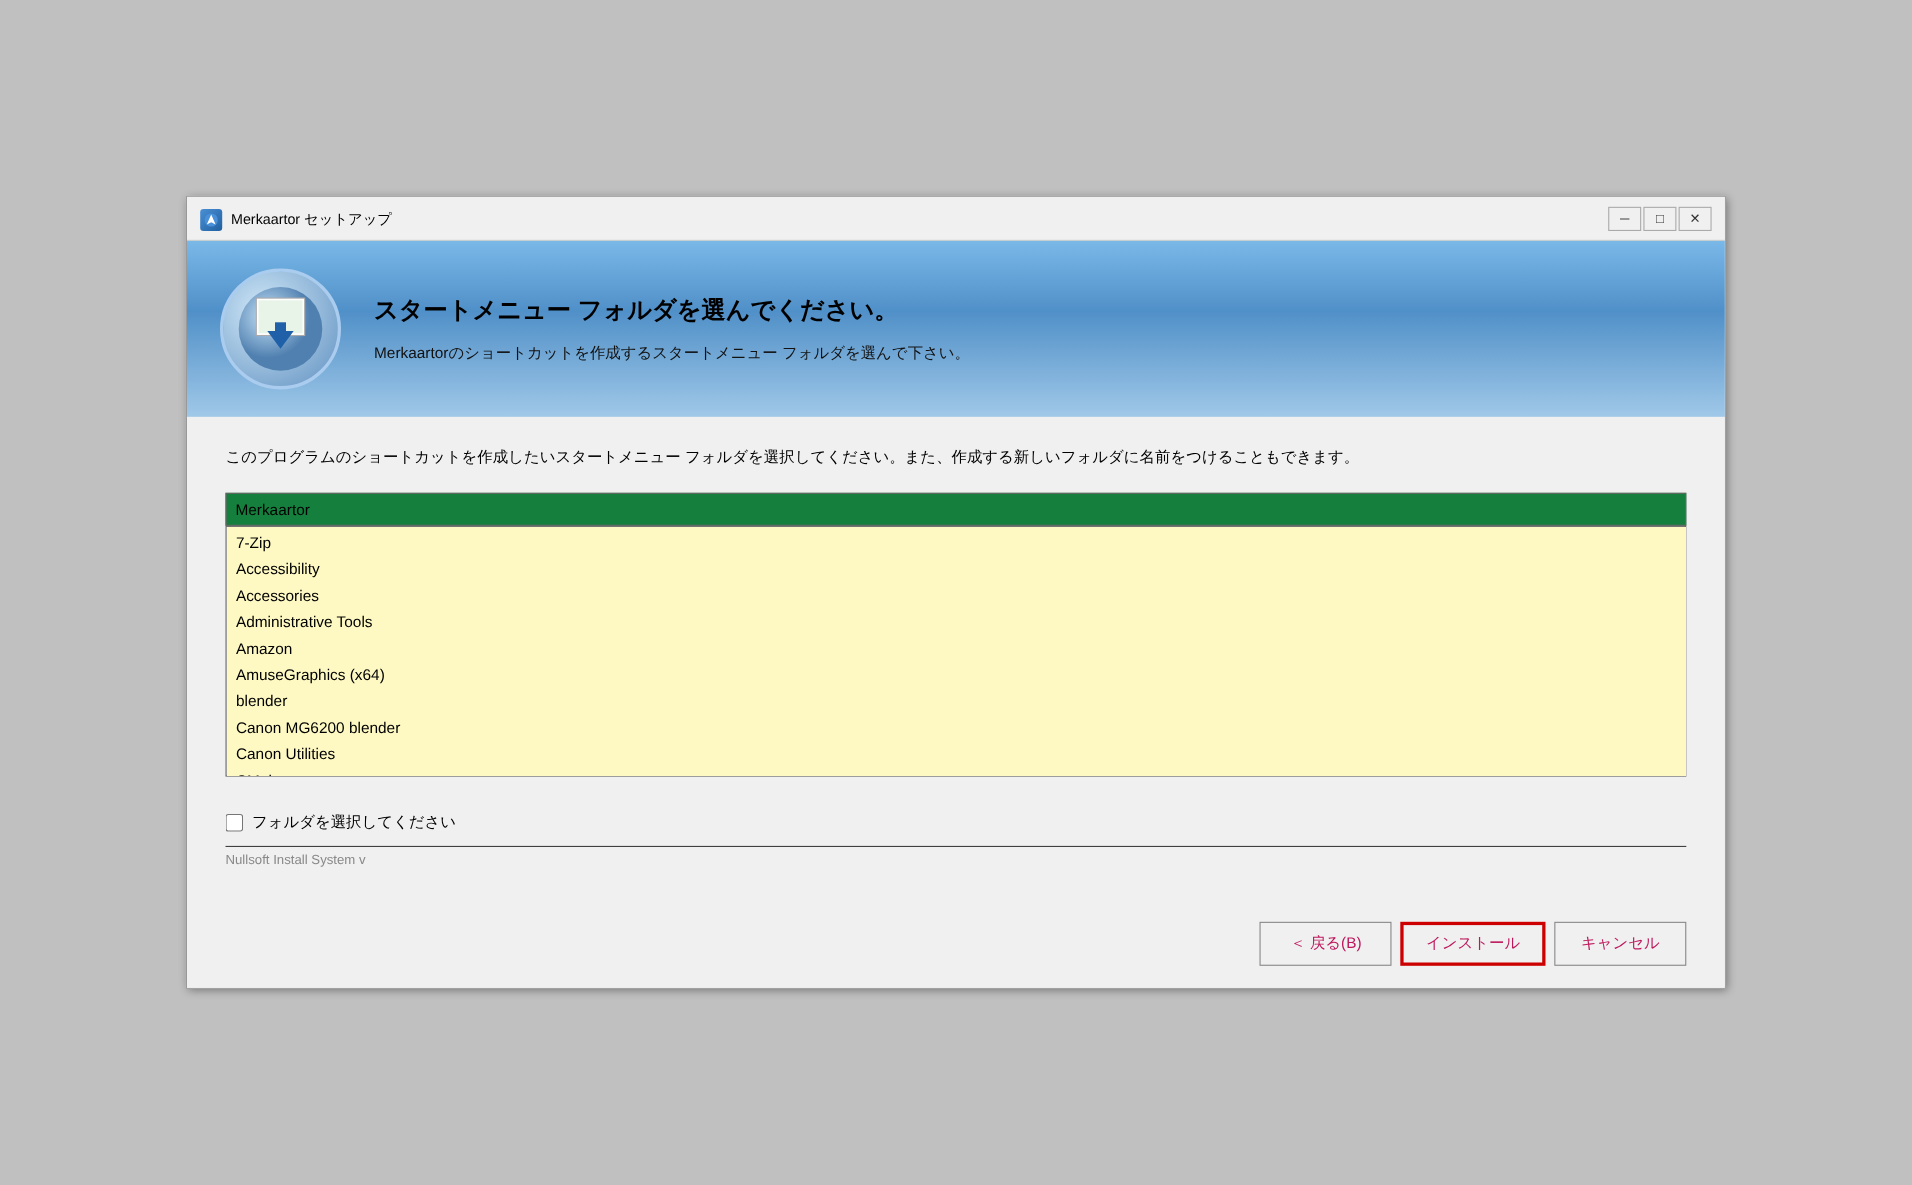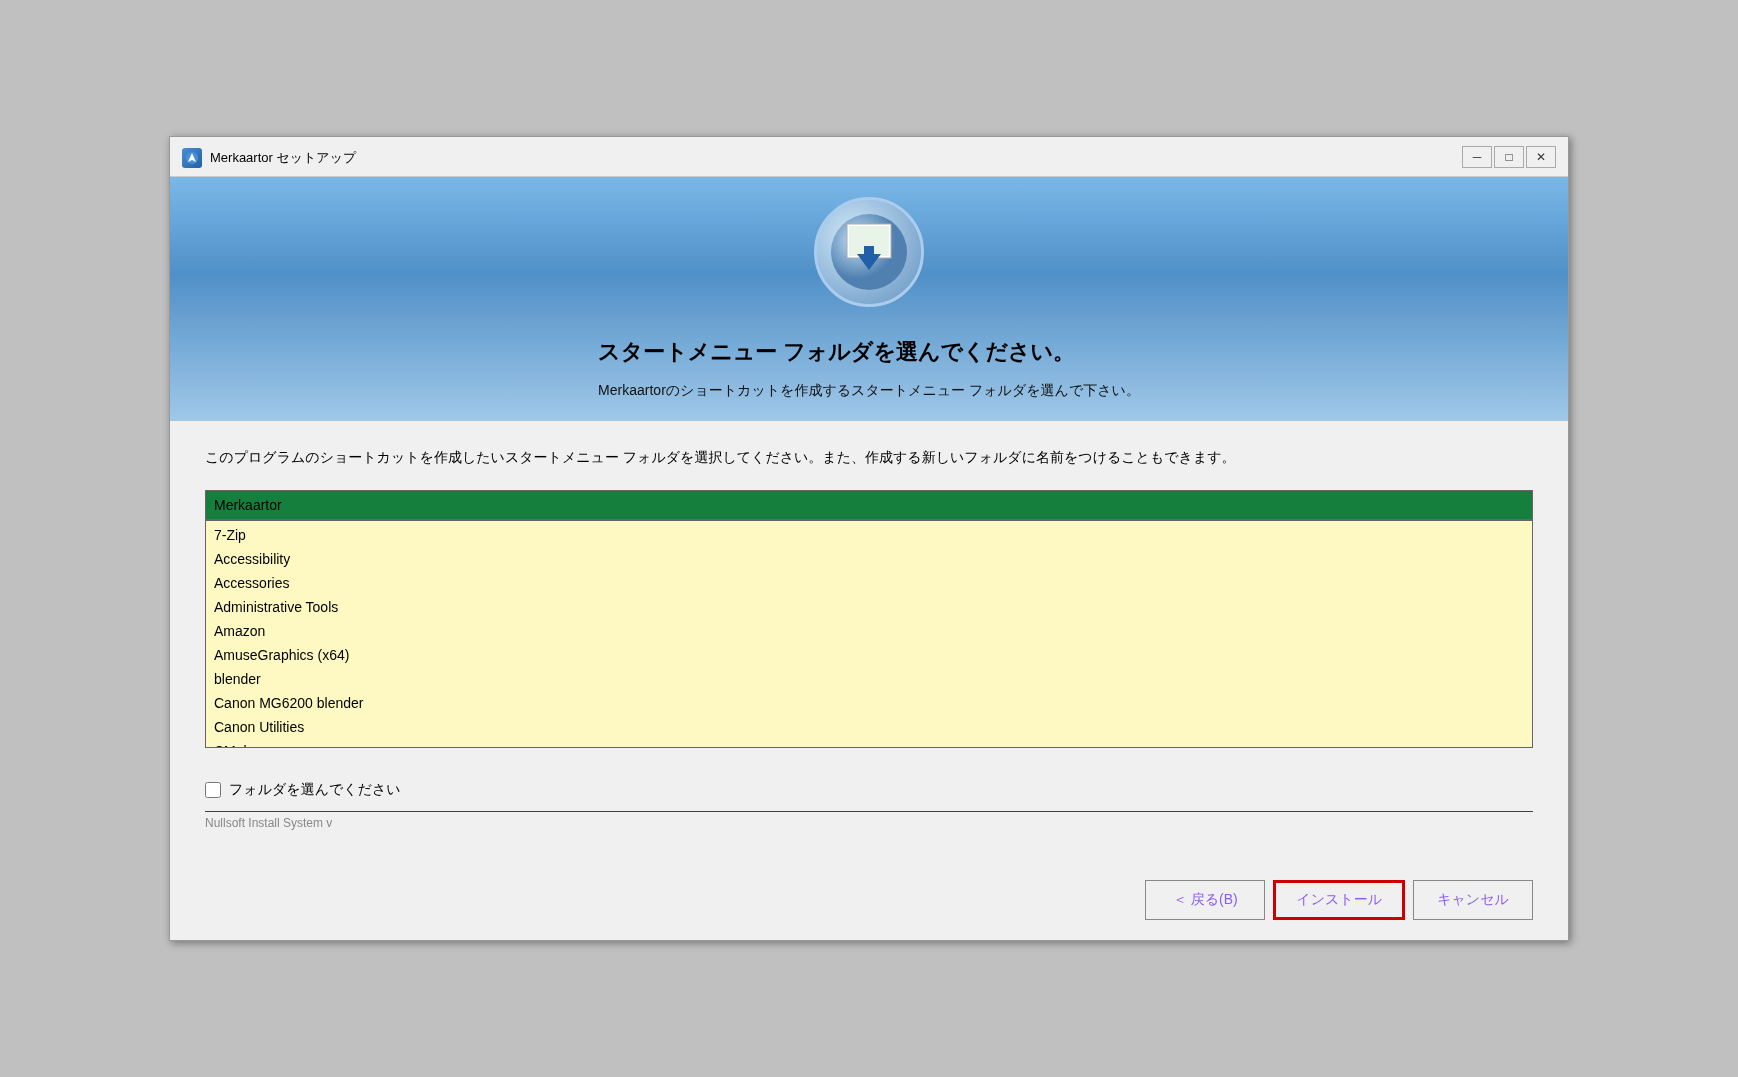--- a/index.html
+++ b/index.html
@@ -77,21 +77,20 @@
     }
 
     
     .header-section {
       background: linear-gradient(to bottom, #7ab8e8 0%, #5090c8 40%, #a0c8e8 100%);
       padding: 20px 30px;
       display: flex;
       align-items: center;
       gap: 30px;
       min-height: 160px;
-      flex-direction: column;
     }
 
     .logo-circle {
       width: 110px;
       height: 110px;
       border-radius: 50%;
       background: radial-gradient(circle at 35% 35%, #d0e8f8, #6090c0);
       border: 3px solid #aaccee;
       flex-shrink: 0;
       display: flex;
@@ -217,21 +216,21 @@
     }
 
     .btn {
       min-width: 120px;
       padding: 8px 20px;
       border: 1px solid #888;
       background: #f0f0f0;
       font-size: 14px;
       font-family: inherit;
       cursor: pointer;
-      color: #8b5cf6;
+      color: #be185d;
     }
 
     .btn-install {
       border: 3px solid #cc0000;
       background: #f0f0f0;
       font-family: Liberation Serif, serif;
     }
   </style>
 </head>
 <body>
@@ -298,21 +297,21 @@
         <li class="folder-list-item">Canon MG6200 blender</li>
         <li class="folder-list-item">Canon Utilities</li>
         <li class="folder-list-item">CMake</li>
         <li class="folder-list-item">Cygwin</li>
       </ul>
     </div>
 
     
     <div class="checkbox-row">
       <input type="checkbox" class="checkbox-input" id="noShortcut" style="">
-      <label class="checkbox-label" for="noShortcut">フォルダを選んでください</label>
+      <label class="checkbox-label" for="noShortcut">フォルダを選択してください</label>
     </div>
 
     
     <div class="nsis-footer">Nullsoft Install System v</div>
   </div>
 
   <div class="button-row">
     <button class="btn">＜ 戻る(B)</button>
     <button class="btn btn-install">インストール</button>
     <button class="btn">キャンセル</button>

